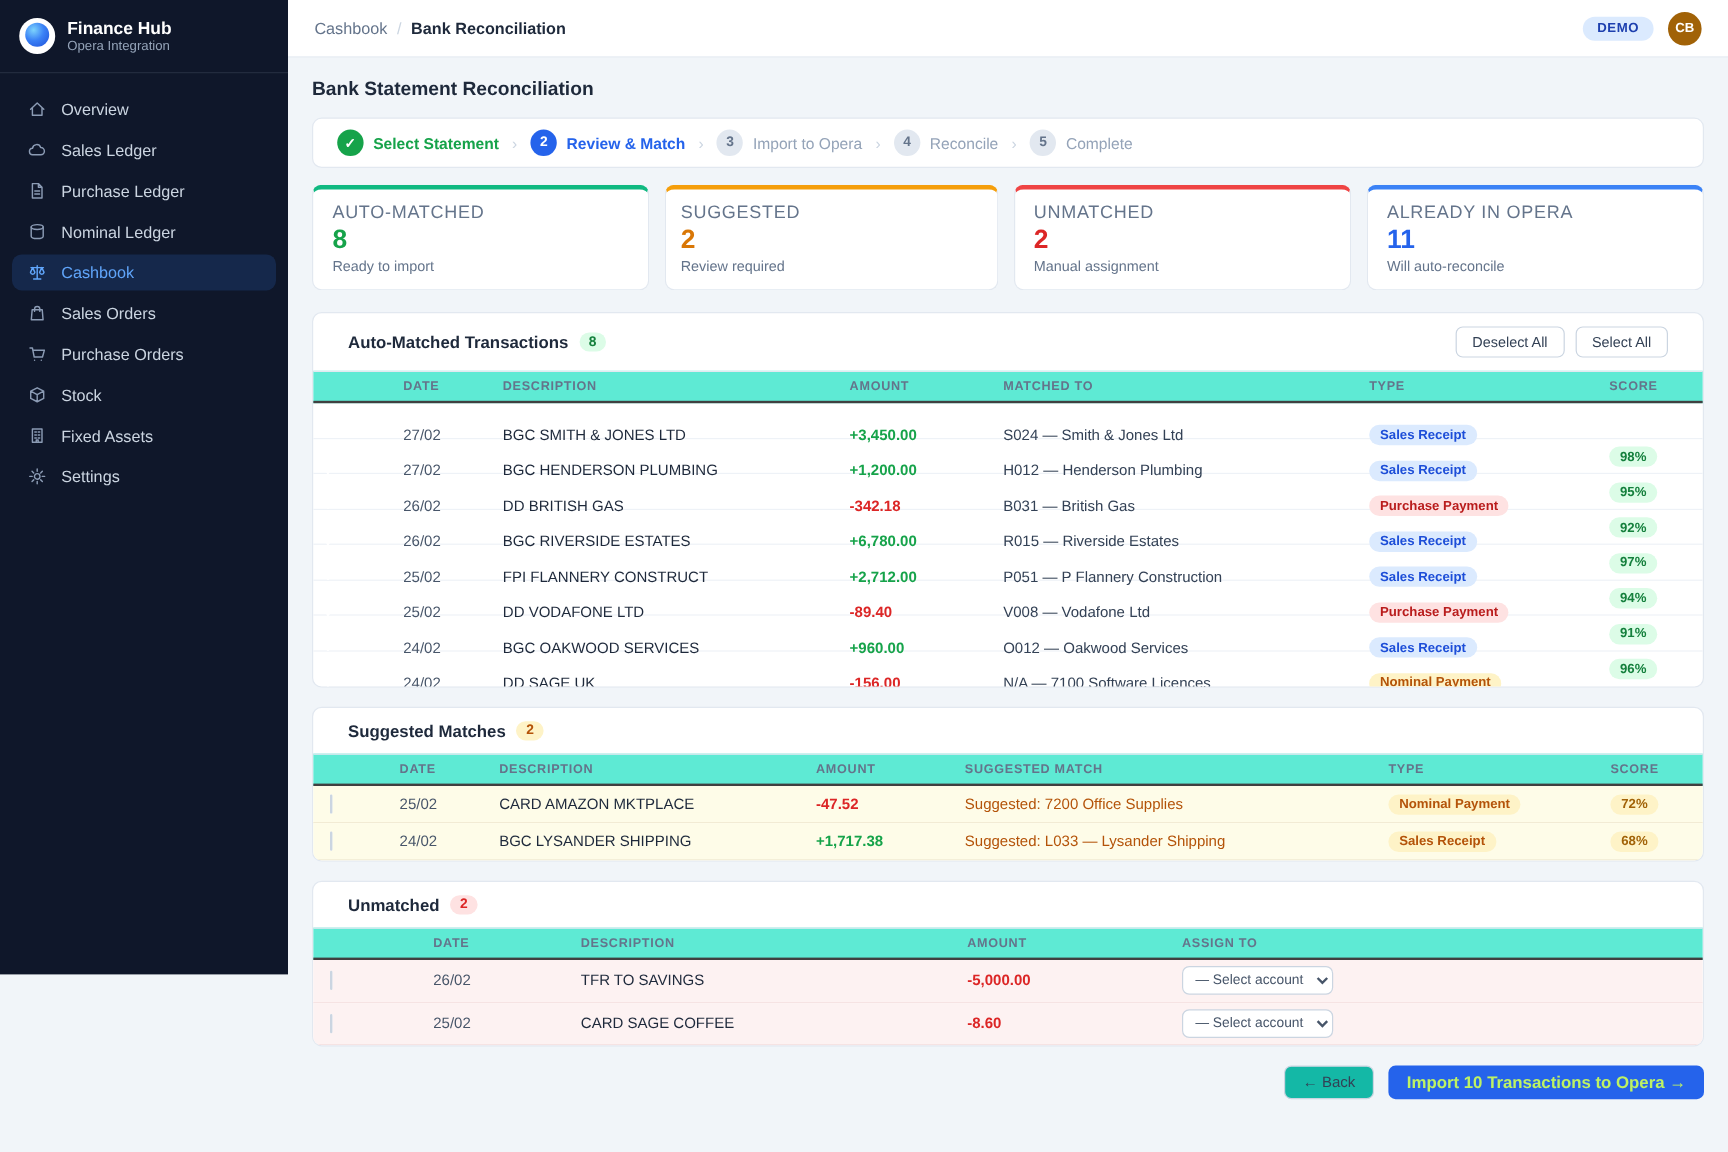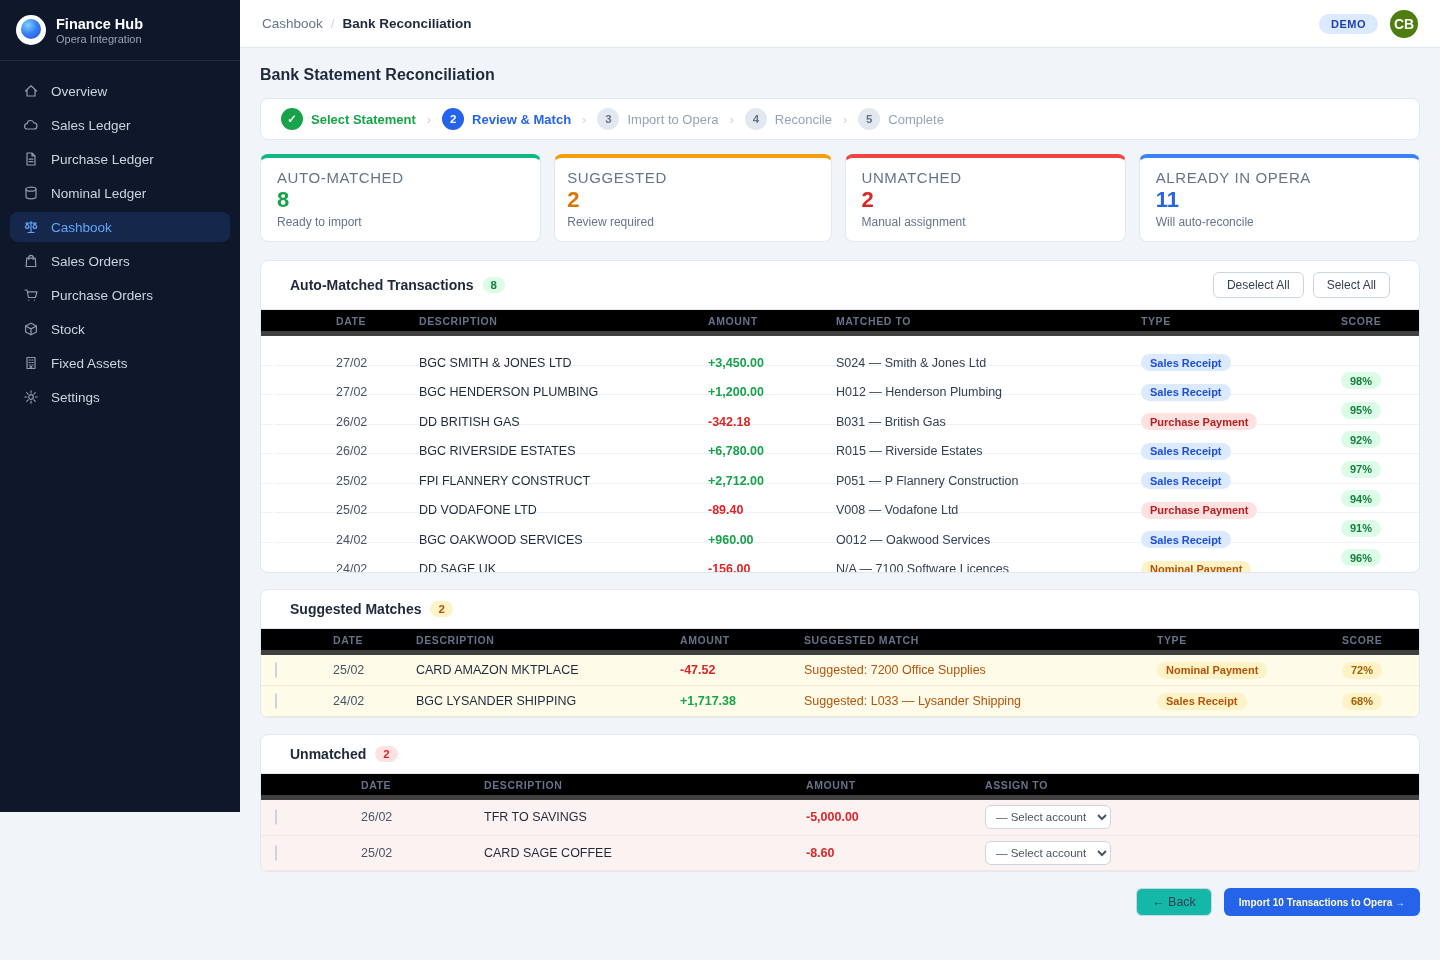--- a/index.html
+++ b/index.html
@@ -26,21 +26,21 @@
   .main { flex:1; display:flex; flex-direction:column; }
   .topbar { height:48px; background:#fff; border-bottom:1px solid #e2e8f0; display:flex; align-items:center;
     justify-content:space-between; padding:0 22px; flex-shrink:0; }
   .crumbs { display:flex; align-items:center; gap:8px; font-size:13.5px; }
   .crumb-section { color:#64748b; cursor:pointer; }
   .crumb-sep { color:#cbd5e1; }
   .crumb-page { color:#1e293b; font-weight:600; }
   .top-right { display:flex; align-items:center; gap:12px; }
   .demo-badge { background:#dbeafe; color:#1e40af; font-size:11px; font-weight:bold; letter-spacing:.5px;
     padding:4px 12px; border-radius:999px; }
-  .avatar { width:28px; height:28px; border-radius:50%; background:#4d7c0f; color:#fff; font-size:14px; font-weight:bold;
+  .avatar { width:28px; height:28px; border-radius:50%; background:#a16207; color:#fff; font-size:11px; font-weight:bold;
     display:flex; align-items:center; justify-content:center; cursor:pointer; }
 
   .content { padding:16px 20px 20px; }
   .page-title { font-size:16px; font-weight:bold; color:#1e293b; margin:2px 0 14px; }
 
   
   .stepper { background:#fff; border:1px solid #e2e8f0; border-radius:8px; padding:9px 20px; display:flex;
     align-items:center; gap:11px; margin-bottom:14px; }
   .step { display:flex; align-items:center; gap:8px; font-size:13px; cursor:pointer; }
   .step-marker { width:22px; height:22px; border-radius:50%; display:flex; align-items:center; justify-content:center;
@@ -69,22 +69,22 @@
   .panel-head { display:flex; align-items:center; gap:9px; padding:11px 29px; }
   .panel-title { font-size:14px; font-weight:bold; color:#1e293b; }
   .count-badge { font-size:11.5px; font-weight:bold; padding:2px 8px; border-radius:999px; }
   .count-green { background:#dcfce7; color:#15803d; }
   .count-amber { background:#fef3c7; color:#b45309; }
   .count-red   { background:#fee2e2; color:#dc2626; }
   .head-actions { margin-left:auto; display:flex; gap:9px; }
   .btn-ghost { background:#fff; border:1px solid #cbd5e1; border-radius:6px; padding:5px 13px; font-size:12px;
     color:#334155; font-family:inherit; cursor:pointer; }
 
-  .thead { display:grid; align-items:center; height:27px; background:#000000; border-top:1px solid #e2e8f0;
-    border-bottom:5px solid #404040; font-size:10.5px; font-weight:bold; color:#64748b; letter-spacing:.6px; }
+  .thead { display:grid; align-items:center; height:27px; background:#5eead4; border-top:1px solid #e2e8f0;
+    border-bottom:2px solid #404040; font-size:10.5px; font-weight:bold; color:#64748b; letter-spacing:.6px; }
   .tr { display:grid; align-items:center; border-bottom:1px solid #eef2f7; font-size:12.5px; color:#334155; }
   .tr:last-child { border-bottom:none; }
 
   .grid-auto { grid-template-columns:75px 83px 289px 128px 305px 200px 1fr; }
   .grid-sug  { grid-template-columns:72px 83px 264px 124px 353px 185px 1fr; }
   .grid-unm  { grid-template-columns:100px 123px 322px 179px 1fr; }
   .rows-auto .tr { height:29.5px; }
   .rows-sug .tr { height:31px; background:#fefce8; border-bottom:1px solid #f2ebd4; }
   .rows-unm .tr { height:35.5px; background:#fdf2f2; border-bottom:1px solid #f6e3e3; }
 
@@ -109,22 +109,22 @@
   .score-green { background:#dcfce7; color:#15803d;margin-top:36px; }
   .score-amber { background:#fef3c7; color:#a16207; }
 
   .acct-select { font-family:inherit; font-size:11.5px; color:#475569; background:#fff; border:1px solid #cbd5e1;
     border-radius:6px; padding:4px 6px; width:126px; height:24px; }
 
   
   .footer { display:flex; justify-content:flex-end; gap:12px; margin-top:4px; }
   .btn-back { background:#14b8a6; border:1px solid #cbd5e1; border-radius:6px; padding:6px 15px; font-size:12.5px;
     color:#334155; font-family:inherit; cursor:pointer; }
-  .btn-primary { background:#2563eb; border:none; border-radius:6px; padding:6px 15px; font-size:10px; font-weight:bold;
-    color:#fef9c3; font-family:inherit; cursor:pointer; }
+  .btn-primary { background:#2563eb; border:none; border-radius:6px; padding:6px 15px; font-size:14px; font-weight:bold;
+    color:#bef264; font-family:inherit; cursor:pointer; }
 </style>
 </head>
 <body>
 
 <aside class="sidebar">
   <div class="brand">
     <div class="logo"></div>
     <div>
       <div class="brand-name">Finance Hub</div>
       <div class="brand-sub">Opera Integration</div>

